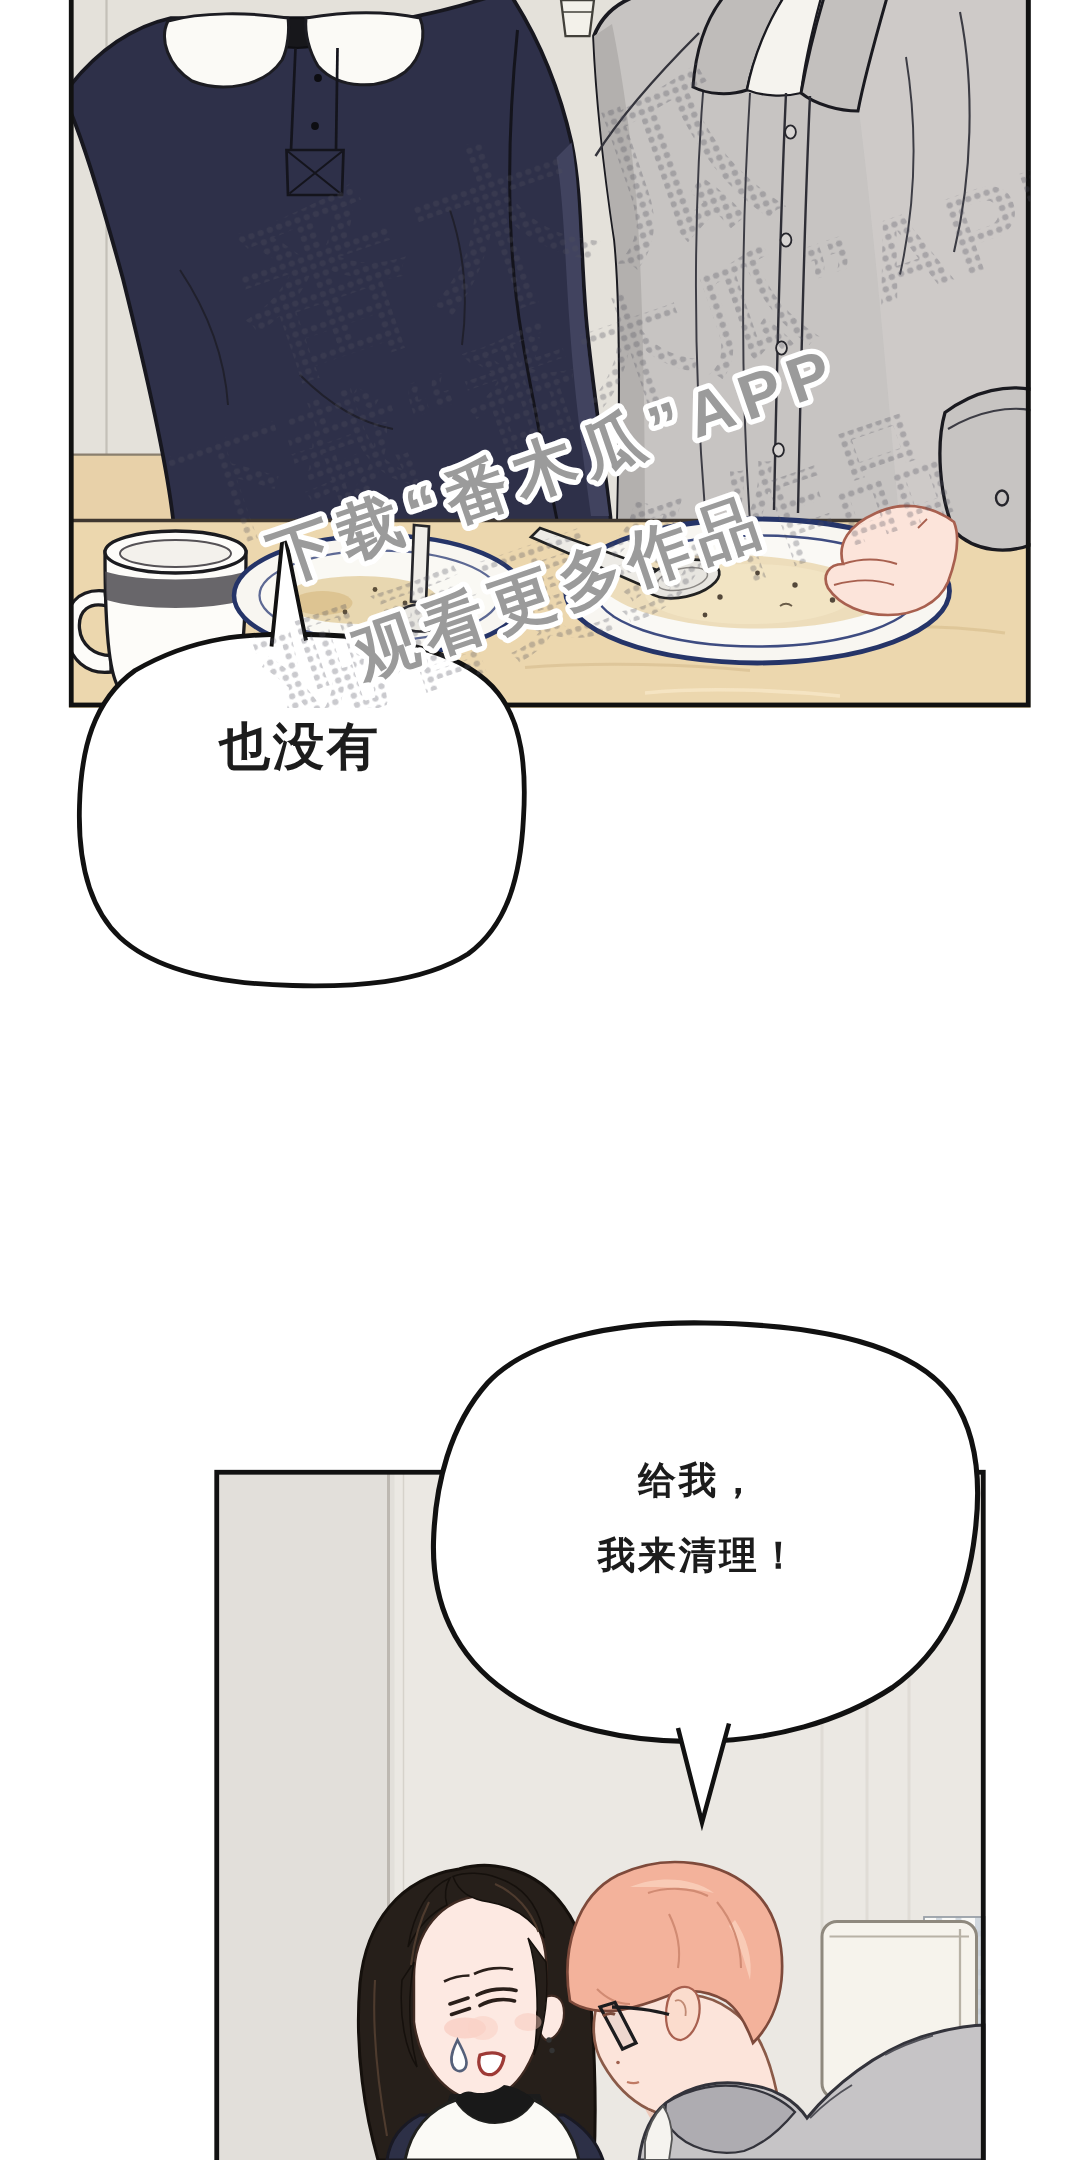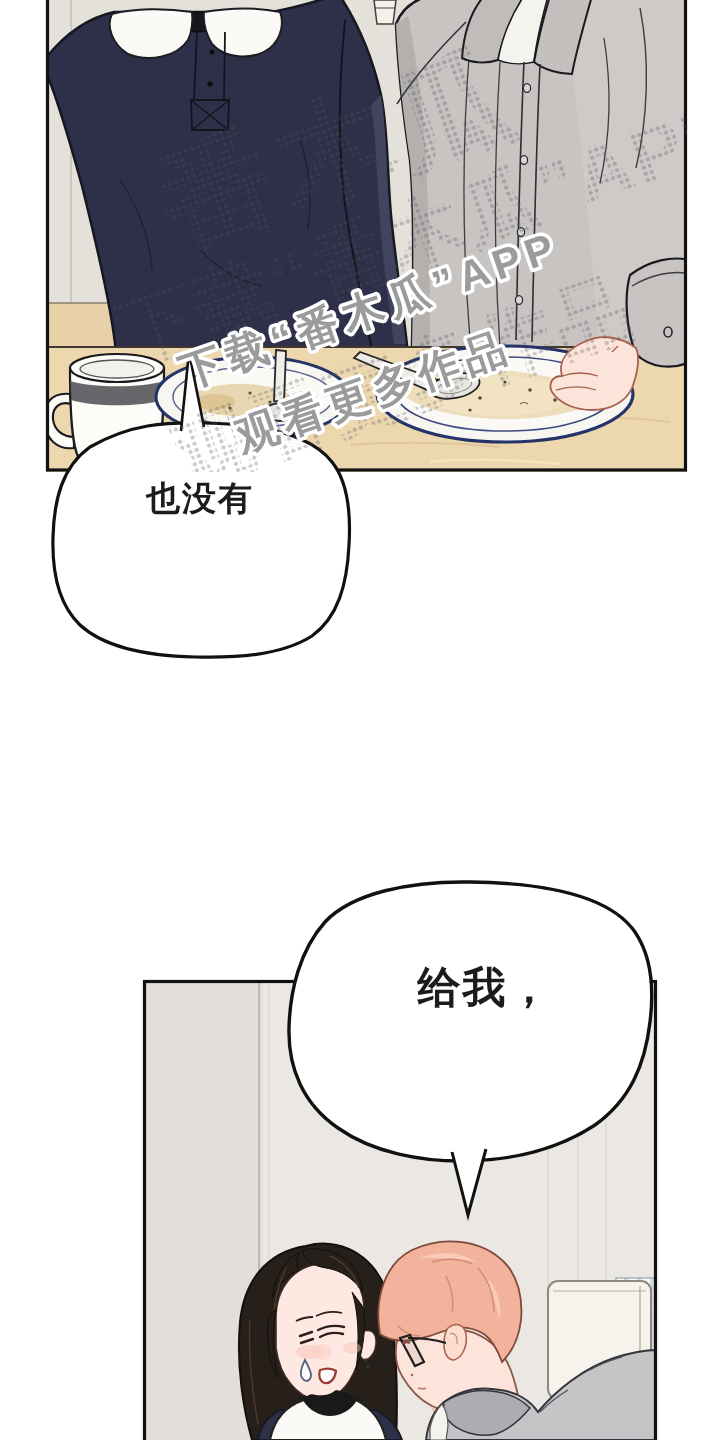--- a/index.html
+++ b/index.html
@@ -3,21 +3,21 @@
 <meta charset="utf-8">
 <style>
   html,body{margin:0;padding:0;background:#ffffff;}
   #page{position:relative;width:720px;height:1440px;background:#ffffff;overflow:hidden;
         font-family:"Liberation Sans",sans-serif;}
   #art{position:absolute;left:0;top:0;width:720px;height:1440px;}
   .bubble-text{position:absolute;text-align:center;color:#1c1c1c;font-weight:700;
                font-size:34px;line-height:49px;letter-spacing:2px;
                font-family:"Liberation Sans",sans-serif;}
   #bubble1-text{left:55px;top:474px;width:290px;}
-  #bubble2-text{left:335px;top:962px;width:300px;font-size:43px;line-height:50px;}
+  #bubble2-text{left:316px;top:962px;width:300px;font-size:25px;line-height:50px;}
   .wm{font-family:"Liberation Sans",sans-serif;font-weight:bold;}
 </style>
 </head>
 <body>
 
 <div id="page">
 
 <svg id="art" viewBox="0 0 720 1440" xmlns="http://www.w3.org/2000/svg">
   <defs>
     <clipPath id="clipP1">
@@ -265,15 +265,16 @@
     <path d="M470,882 C545,883 610,896 635,932 C652,957 654,990 650,1022 C645,1065 630,1100 595,1125 C560,1148 515,1160 468,1161 C420,1162 372,1152 338,1128 C303,1104 288,1068 289,1028 C290,990 300,950 325,922 C352,893 410,881 470,882 Z" fill="#ffffff" stroke="#111111" stroke-width="3.4"></path>
     <path d="M452,1152 L468,1215 L486,1149" fill="#ffffff" stroke="#111111" stroke-width="3"></path>
   </g>
 </svg>
 
 <div id="bubble1-text" class="bubble-text">
   <div>也没有</div>
 </div>
 <div id="bubble2-text" class="bubble-text">
   <div>给我，</div>
+  <div>我来清理！</div>
 </div>
 
 </div>
 
 </body></html>

